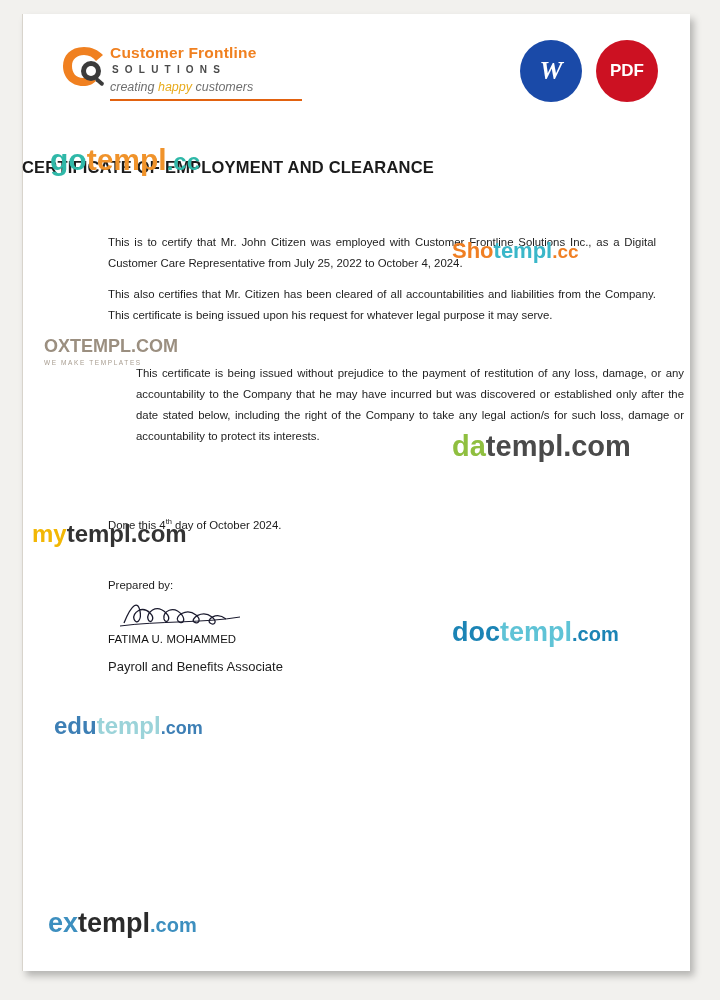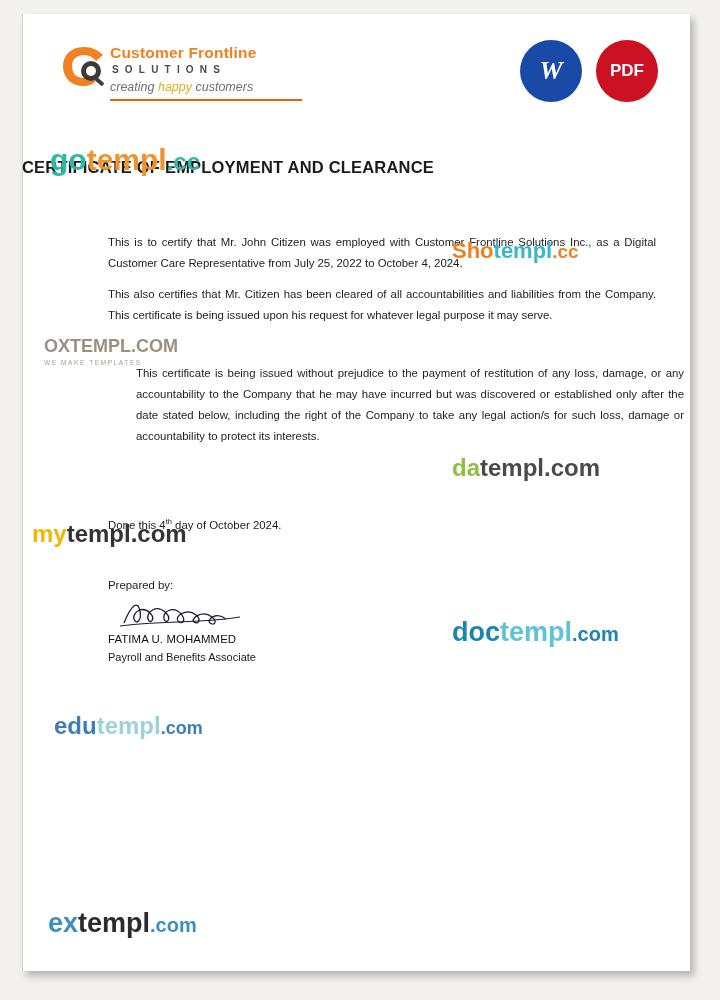--- a/index.html
+++ b/index.html
@@ -172,23 +172,23 @@
     margin-left: 8px;
     position: relative;
   }
   .sig-name {
     font-size: 11.4px;
     color: #111111;
     margin: 2px 0 0 0;
     letter-spacing: 0.1px;
   }
   .sig-role {
-    font-size: 11px;
+    font-size: 13px;
     color: #1d1d1d;
-    margin: 6px 0 0 0;
+    margin: 14px 0 0 0;
   }
   #sig-prepared { top: 565px; }
   #sig-noted { top: 712px; }
 
   
   .wm {
     position: absolute;
     white-space: nowrap;
     font-weight: bold;
     pointer-events: none;
@@ -219,22 +219,21 @@
     display: block;
     font-size: 6.5px;
     letter-spacing: 1.6px;
     color: #a79c8f;
     font-weight: normal;
     margin-top: 2px;
   }
 
   #wm-datempl {
     left: 452px; top: 430px;
-    font-size: 24px;
-    margin-top: 24px;
+    font-size: 29px;
   }
   #wm-datempl .a { color: #8fbf3f; }
   #wm-datempl .b { color: #4a4a4a; }
 
   #wm-mytempl {
     left: 32px; top: 520px;
     font-size: 24px;
   }
   #wm-mytempl .a { color: #f2b705; }
   #wm-mytempl .b { color: #333333; }

